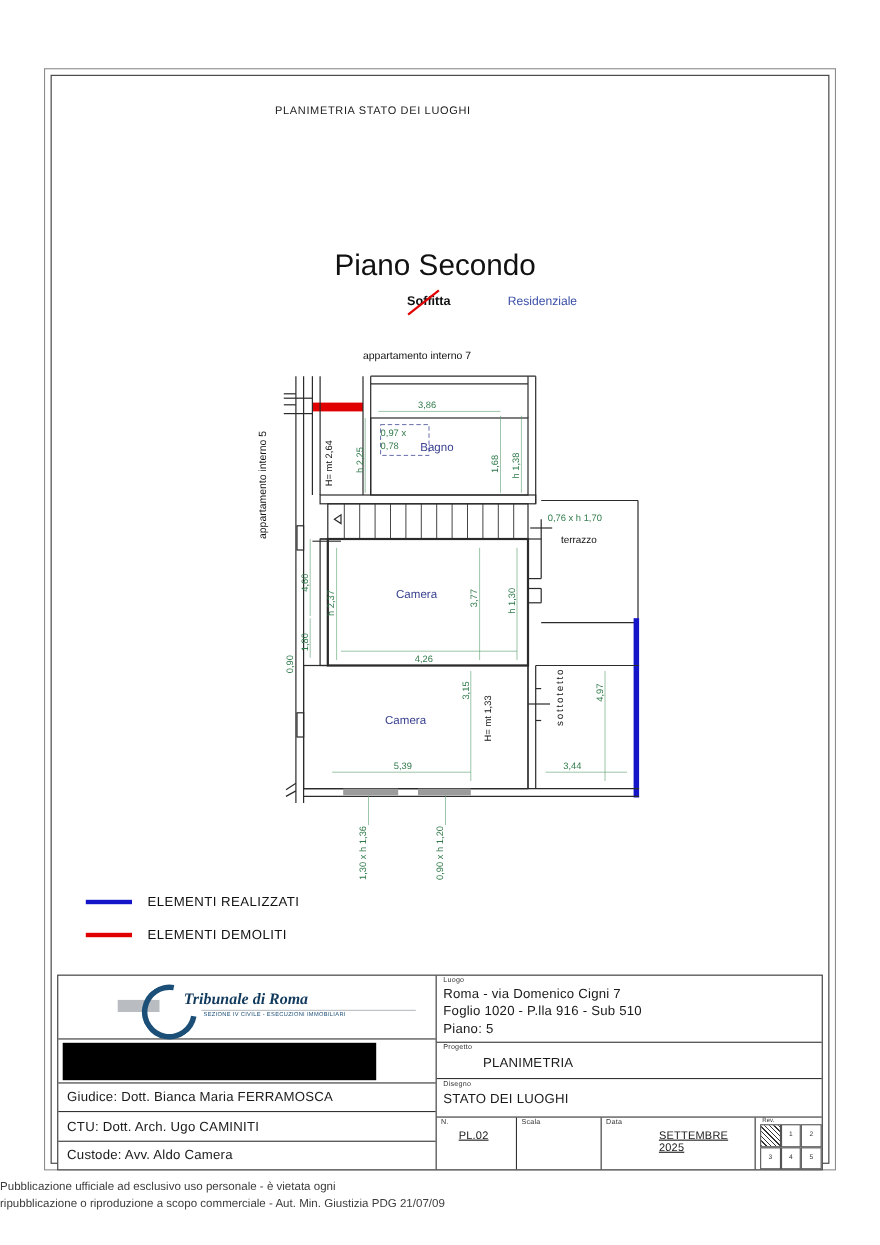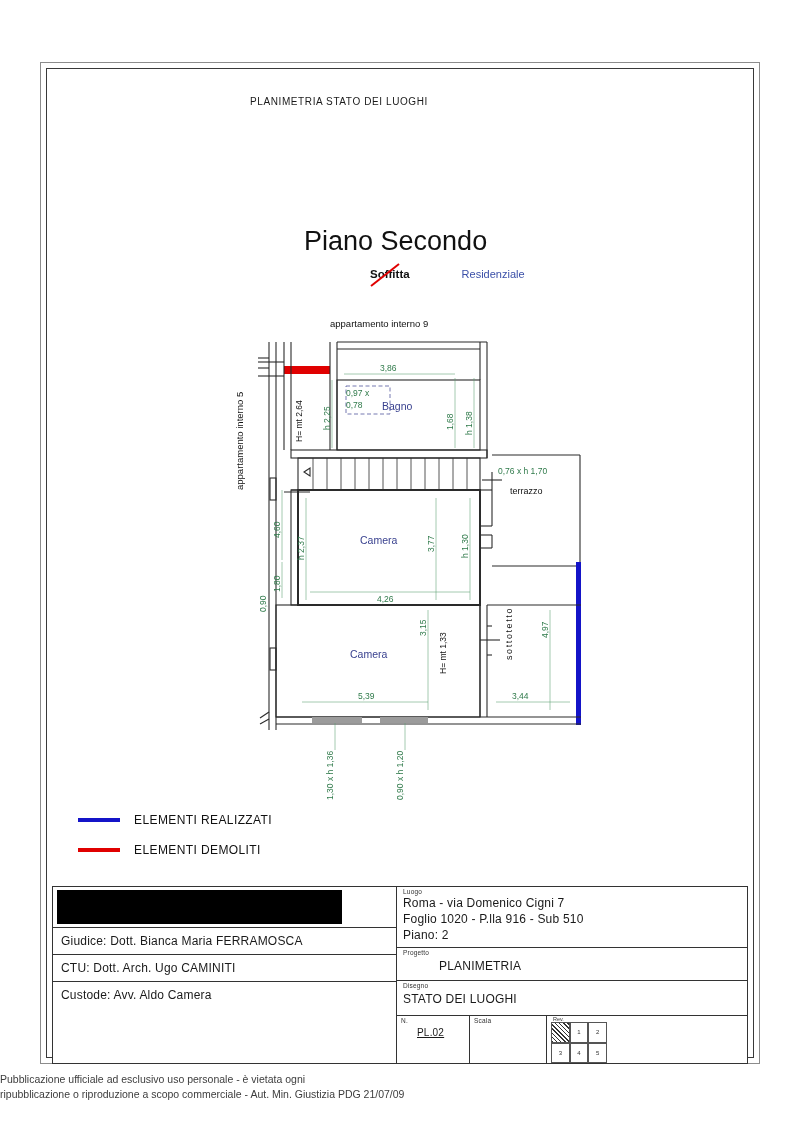--- a/index.html
+++ b/index.html
@@ -166,21 +166,21 @@
 <div id="doc-title">PLANIMETRIA STATO DEI LUOGHI</div>
 <div id="plan-title">Piano Secondo</div>
 
 <div id="soffitta-wrap">
   <span id="soffitta-word">Soffitta</span><span id="residenziale">Residenziale</span>
 </div>
 <svg id="soffitta-strike" viewBox="0 0 34 26">
   <line x1="3" y1="24" x2="31" y2="2" stroke="#e00000" stroke-width="2"></line>
 </svg>
 
-<div id="appartamento-7">appartamento interno 9</div>
+<div id="appartamento-7">appartamento interno 7</div>
 <div id="appartamento-5">appartamento interno 5</div>
 
 <svg id="plan-svg" width="400" height="470" viewBox="0 0 400 470">
   <defs>
     <style>
       .w{stroke:#2b2b2b;stroke-width:1.1;fill:none;}
       .wt{stroke:#2b2b2b;stroke-width:2.0;fill:none;}
       .dim{stroke:#5a9e6f;stroke-width:.55;fill:none;}
       .dimtxt{fill:#2f7a4a;font-size:8.5px;font-family:"Liberation Sans",sans-serif;}
       .room{fill:#39418f;font-size:10.5px;font-family:"Liberation Sans",sans-serif;}
@@ -326,56 +326,67 @@
     <span class="legend-swatch" style="background:#e00000;"></span>
     <span class="legend-label">ELEMENTI DEMOLITI</span>
   </div>
 </div>
 
 <div id="wm-url">www.astegiudiziarie.it</div>
 
 <div id="title-block">
 
   <div id="tb-left">
+    <div id="tb-logo-cell">
+      <div id="logo-bar"></div>
+      <div id="logo-g"></div>
+      <div id="logo-rule"></div>
+      <div id="logo-name">Tribunale di Roma</div>
+      <div id="logo-sub">SEZIONE IV CIVILE - ESECUZIONI IMMOBILIARI</div>
+    </div>
 
     <div id="tb-redacted-cell">
       <div id="redacted-bar"></div>
     </div>
 
     <div class="tb-person">Giudice: Dott. Bianca Maria FERRAMOSCA</div>
     <div class="tb-person">CTU: Dott. Arch. Ugo CAMINITI</div>
     <div class="tb-person">Custode: Avv. Aldo Camera</div>
   </div>
 
   <div id="tb-right">
     <div class="tb-field" id="tb-luogo">
       <div class="tb-field-label">Luogo</div>
       <div class="tb-field-value">Roma - via Domenico Cigni 7</div>
       <div class="tb-field-value">Foglio 1020 - P.lla 916 - Sub 510</div>
-      <div class="tb-field-value">Piano: 2</div>
+      <div class="tb-field-value">Piano: 5</div>
     </div>
 
     <div class="tb-field" id="tb-progetto">
       <div class="tb-field-label">Progetto</div>
       <div class="tb-field-value">PLANIMETRIA</div>
     </div>
 
     <div class="tb-field" id="tb-disegno">
       <div class="tb-field-label">Disegno</div>
       <div class="tb-field-value">STATO DEI LUOGHI</div>
     </div>
 
     <div id="tb-bottom-row">
       <div class="tb-bcell" id="bc-n">
         <div class="tb-field-label">N.</div>
         <div class="tb-field-value">PL.02</div>
       </div>
       <div class="tb-bcell" id="bc-scala">
         <div class="tb-field-label">Scala</div>
         <div class="tb-field-value"></div>
+      </div>
+      <div class="tb-bcell" id="bc-data">
+        <div class="tb-field-label">Data</div>
+        <div class="tb-field-value">SETTEMBRE 2025</div>
       </div>
       <div class="tb-bcell" id="bc-rev">
         <div id="rev-label">Rev.</div>
         <div id="rev-grid">
           <div class="rev-cell rev-hatch"></div>
           <div class="rev-cell">1</div>
           <div class="rev-cell">2</div>
           <div class="rev-cell">3</div>
           <div class="rev-cell">4</div>
           <div class="rev-cell">5</div>

